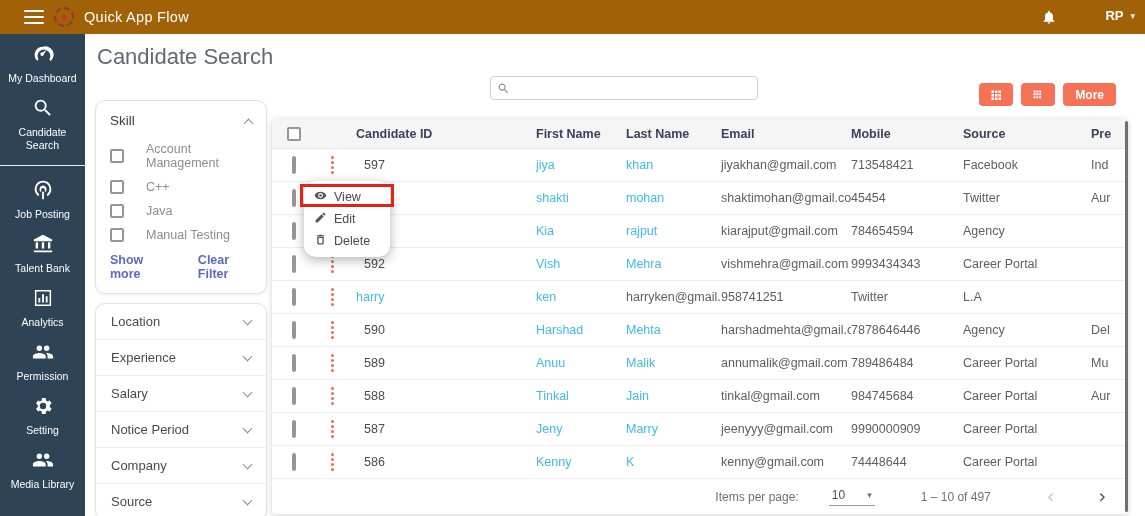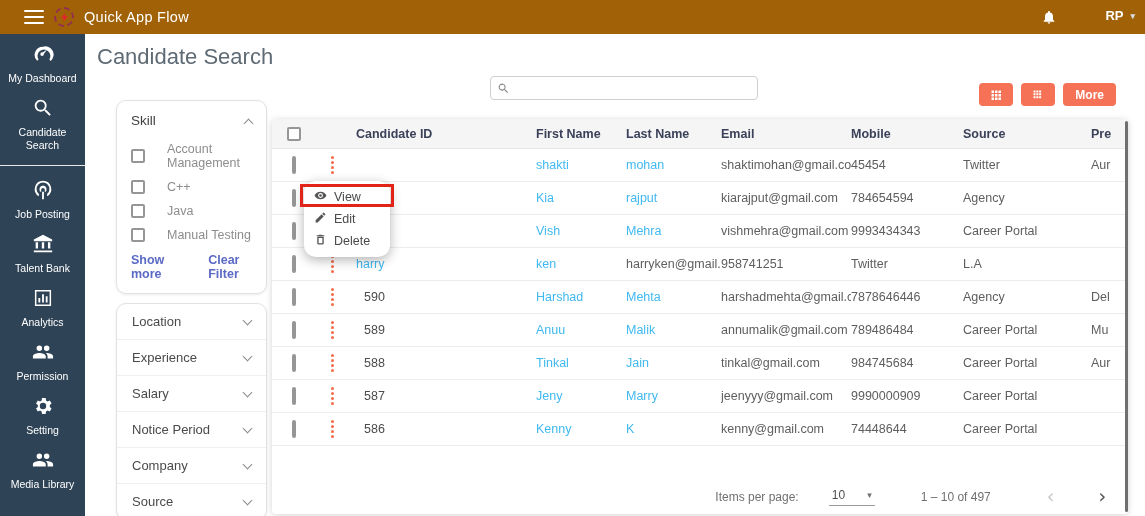--- a/index.html
+++ b/index.html
@@ -27,21 +27,21 @@
     display:flex; flex-direction:column; align-items:center; padding-top:9px; z-index:19; }
   .side-item { width:100%; text-align:center; color:#fff; margin-bottom:12px; cursor:pointer; }
   .side-item .icn { display:inline-flex; }
   .side-item svg { width:22px; height:22px; color:#fff; }
   .side-label { font-size:10.5px; line-height:13px; margin-top:3px; padding:0 3px; }
   .side-divider { width:100%; height:1px; background:#e8e8e8; margin:1px 0 13px; flex:none; }
   
   .page-title { position:absolute; left:97px; top:44px; font-size:22px; color:#5e6a74; }
   
   .filter-col { position:absolute; left:95px; top:100px; width:172px; }
-  .card { background:#fff; border:1px solid #e2e2e2; border-radius:10px; box-shadow:0 1px 3px rgba(0,0,0,.08);margin-left:21px; }
+  .card { background:#fff; border:1px solid #e2e2e2; border-radius:10px; box-shadow:0 1px 3px rgba(0,0,0,.08); }
   .skill-card { padding:10px 12px 8px; }
   .skill-head { display:flex; justify-content:space-between; align-items:center;
     font-size:13.5px; color:#3f3f3f; padding:2px 2px 4px; }
   .chev { width:7px; height:7px; border-right:1.6px solid #8b8b8b; border-bottom:1.6px solid #8b8b8b; display:inline-block; }
   .chev.up { transform:rotate(-135deg); margin-top:5px; }
   .chev.down { transform:rotate(45deg); margin-bottom:3px; }
   .opt { display:flex; align-items:center; gap:22px; margin:10px 2px; font-size:12.5px; color:#8d8d8d; cursor:pointer; }
   .cb { width:14px; height:14px; border:2px solid #969696; border-radius:2px; flex:none; background:#fff; }
   .skill-links { display:flex; gap:32px; margin:11px 2px 4px; font-size:12.5px; color:#5b6ac5; font-weight:bold; }
   .skill-links span { cursor:pointer; }
@@ -265,20 +265,36 @@
     </div>
   <div>
       <div class="tgrid trow">
         <div class="cell-center"><span class="cb"></span></div>
         <div class="dots">
           <i></i>
           <i></i>
           <i></i>
           <i></i>
         </div>
+        <div class="c-id">597</div>
+        <div class="c-name">jiya</div>
+        <div class="c-name">khan</div>
+        <div class="c-plain">jiyakhan@gmail.com</div>
+        <div class="c-plain">713548421</div>
+        <div class="c-plain">Facebook</div>
+        <div class="c-plain">Ind</div>
+      </div>
+      <div class="tgrid trow">
+        <div class="cell-center"><span class="cb"></span></div>
+        <div class="dots">
+          <i></i>
+          <i></i>
+          <i></i>
+          <i></i>
+        </div>
         <div class="c-id"></div>
         <div class="c-name">shakti</div>
         <div class="c-name">mohan</div>
         <div class="c-plain">shaktimohan@gmail.com</div>
         <div class="c-plain">45454</div>
         <div class="c-plain">Twitter</div>
         <div class="c-plain">Aur</div>
       </div>
       <div class="tgrid trow">
         <div class="cell-center"><span class="cb"></span></div>

